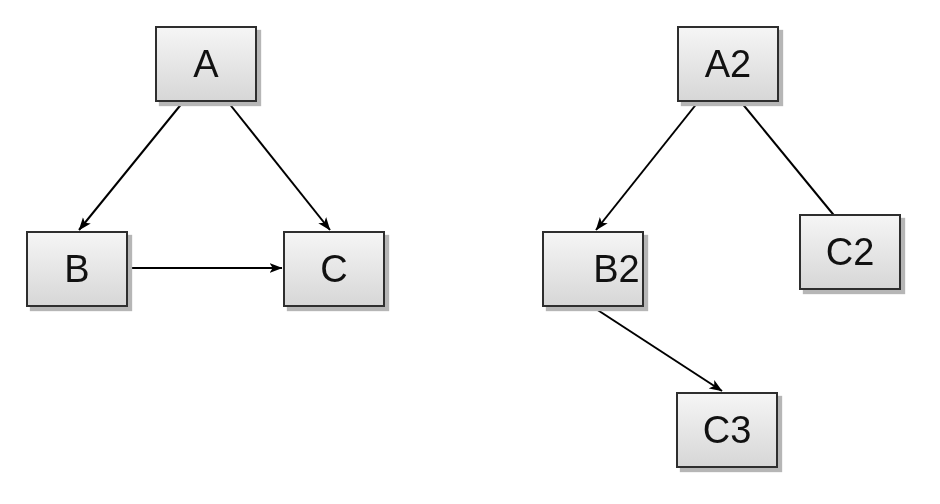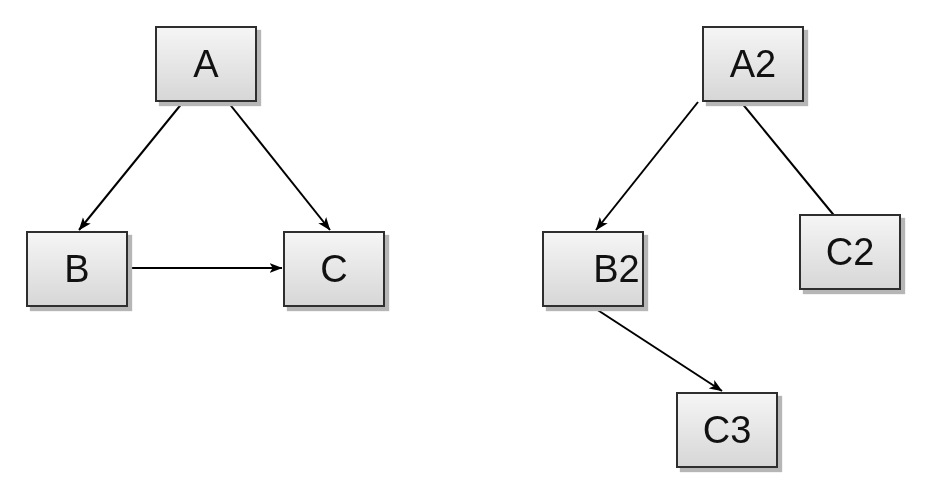--- a/index.html
+++ b/index.html
@@ -65,21 +65,21 @@
   <div class="nodes-layer" id="nodes-layer">
       <div class="node" style="left: 155px; top: 26px; width: 102px; height: 76px; background: linear-gradient(rgb(245, 245, 245) 0%, rgb(215, 215, 215) 100%); border-color: rgb(46, 46, 46); box-shadow: rgb(182, 182, 182) 4px 4px 1px;">
         <span class="node-label" style="color: rgb(17, 17, 17);">A</span>
       </div>
       <div class="node" style="left: 26px; top: 231px; width: 102px; height: 76px; background: linear-gradient(rgb(245, 245, 245) 0%, rgb(215, 215, 215) 100%); border-color: rgb(46, 46, 46); box-shadow: rgb(182, 182, 182) 4px 4px 1px;">
         <span class="node-label" style="color: rgb(17, 17, 17);">B</span>
       </div>
       <div class="node" style="left: 283px; top: 231px; width: 102px; height: 76px; background: linear-gradient(rgb(245, 245, 245) 0%, rgb(215, 215, 215) 100%); border-color: rgb(46, 46, 46); box-shadow: rgb(182, 182, 182) 4px 4px 1px;">
         <span class="node-label" style="color: rgb(17, 17, 17);">C</span>
       </div>
-      <div class="node" style="left: 702px; top: 26px; width: 102px; height: 76px; background: linear-gradient(rgb(245, 245, 245) 0%, rgb(215, 215, 215) 100%); border-color: rgb(46, 46, 46); box-shadow: rgb(182, 182, 182) 4px 4px 1px;">
+      <div class="node" style="left: 677px; top: 26px; width: 102px; height: 76px; background: linear-gradient(rgb(245, 245, 245) 0%, rgb(215, 215, 215) 100%); border-color: rgb(46, 46, 46); box-shadow: rgb(182, 182, 182) 4px 4px 1px;">
         <span class="node-label" style="color: rgb(17, 17, 17);">A2</span>
       </div>
       <div class="node" style="left: 542px; top: 231px; width: 102px; height: 76px; background: linear-gradient(rgb(245, 245, 245) 0%, rgb(215, 215, 215) 100%); border-color: rgb(46, 46, 46); box-shadow: rgb(182, 182, 182) 4px 4px 1px;">
         <span class="node-label" style="color: rgb(17, 17, 17); margin-left: 47px;">B2</span>
       </div>
       <div class="node" style="left: 799px; top: 214px; width: 102px; height: 76px; background: linear-gradient(rgb(245, 245, 245) 0%, rgb(215, 215, 215) 100%); border-color: rgb(46, 46, 46); box-shadow: rgb(182, 182, 182) 4px 4px 1px;">
         <span class="node-label" style="color: rgb(17, 17, 17);">C2</span>
       </div>
       <div class="node" style="left: 676px; top: 392px; width: 102px; height: 76px; background: linear-gradient(rgb(245, 245, 245) 0%, rgb(215, 215, 215) 100%); border-color: rgb(46, 46, 46); box-shadow: rgb(182, 182, 182) 4px 4px 1px;">
         <span class="node-label" style="color: rgb(17, 17, 17);">C3</span>

